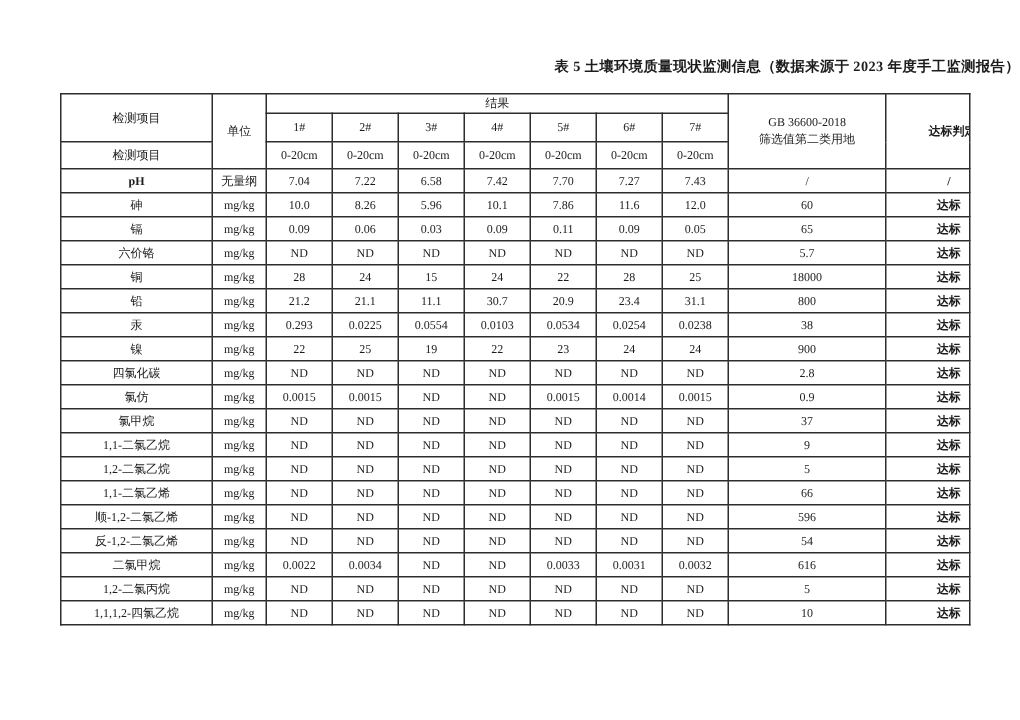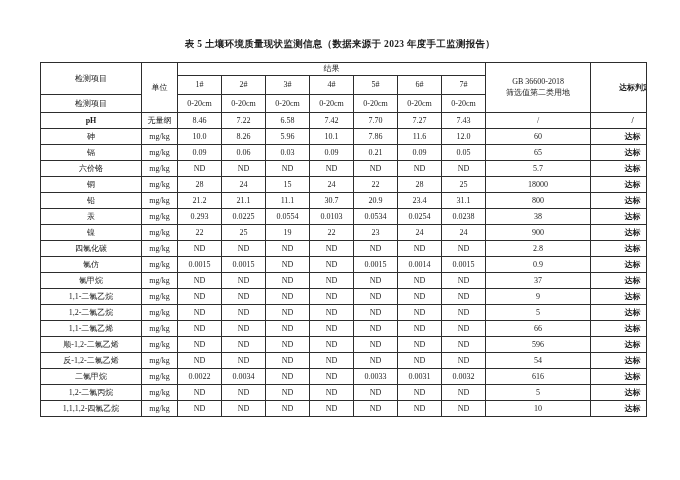--- a/index.html
+++ b/index.html
@@ -10,21 +10,21 @@
   }
   body {
     position: relative;
     font-family: "Liberation Serif", "DejaVu Serif", serif;
     color: #1c1c1c;
   }
   .doc-title {
     position: absolute;
     top: 38px; left: 0;
     width: 680px;
-    text-align: center;
+    text-align: right;
     font-weight: bold;
     font-size: 9.5px;
     letter-spacing: 0.3px;
   }
   table.monitoring {
     position: absolute;
     top: 62px; left: 40px;
     width: 606px;
     border-collapse: collapse;
     table-layout: fixed;
@@ -98,21 +98,21 @@
         <th>0-20cm</th>
         <th>0-20cm</th>
         <th>0-20cm</th>
         <th>0-20cm</th>
       </tr>
   </thead>
   <tbody id="table-body">
       <tr>
         <td>pH</td>
         <td>无量纲</td>
-        <td>8.46</td>
+        <td>7.04</td>
         <td>7.22</td>
         <td>6.58</td>
         <td>7.42</td>
         <td>7.70</td>
         <td>7.27</td>
         <td>7.43</td>
         <td>/</td>
         <td class="bold">/</td>
       </tr>
       <tr>
@@ -128,21 +128,21 @@
         <td>60</td>
         <td class="bold">达标</td>
       </tr>
       <tr>
         <td>镉</td>
         <td>mg/kg</td>
         <td>0.09</td>
         <td>0.06</td>
         <td>0.03</td>
         <td>0.09</td>
-        <td>0.21</td>
+        <td>0.11</td>
         <td>0.09</td>
         <td>0.05</td>
         <td>65</td>
         <td class="bold">达标</td>
       </tr>
       <tr>
         <td>六价铬</td>
         <td>mg/kg</td>
         <td>ND</td>
         <td>ND</td>

